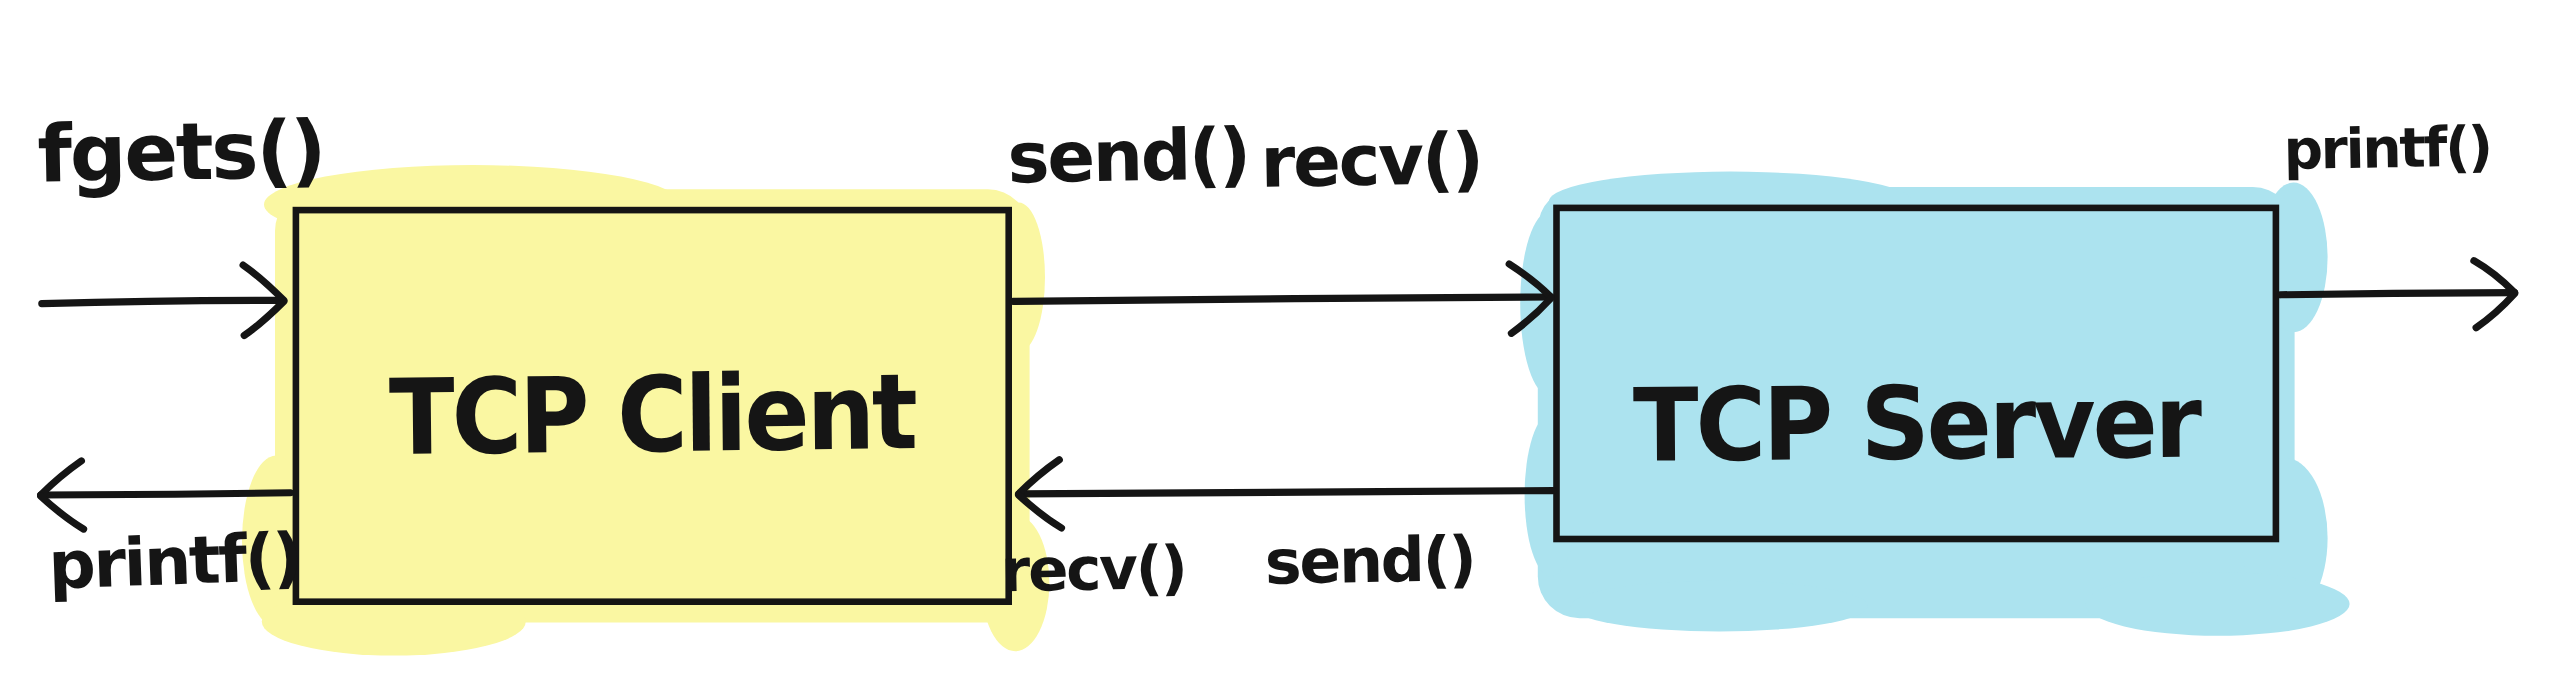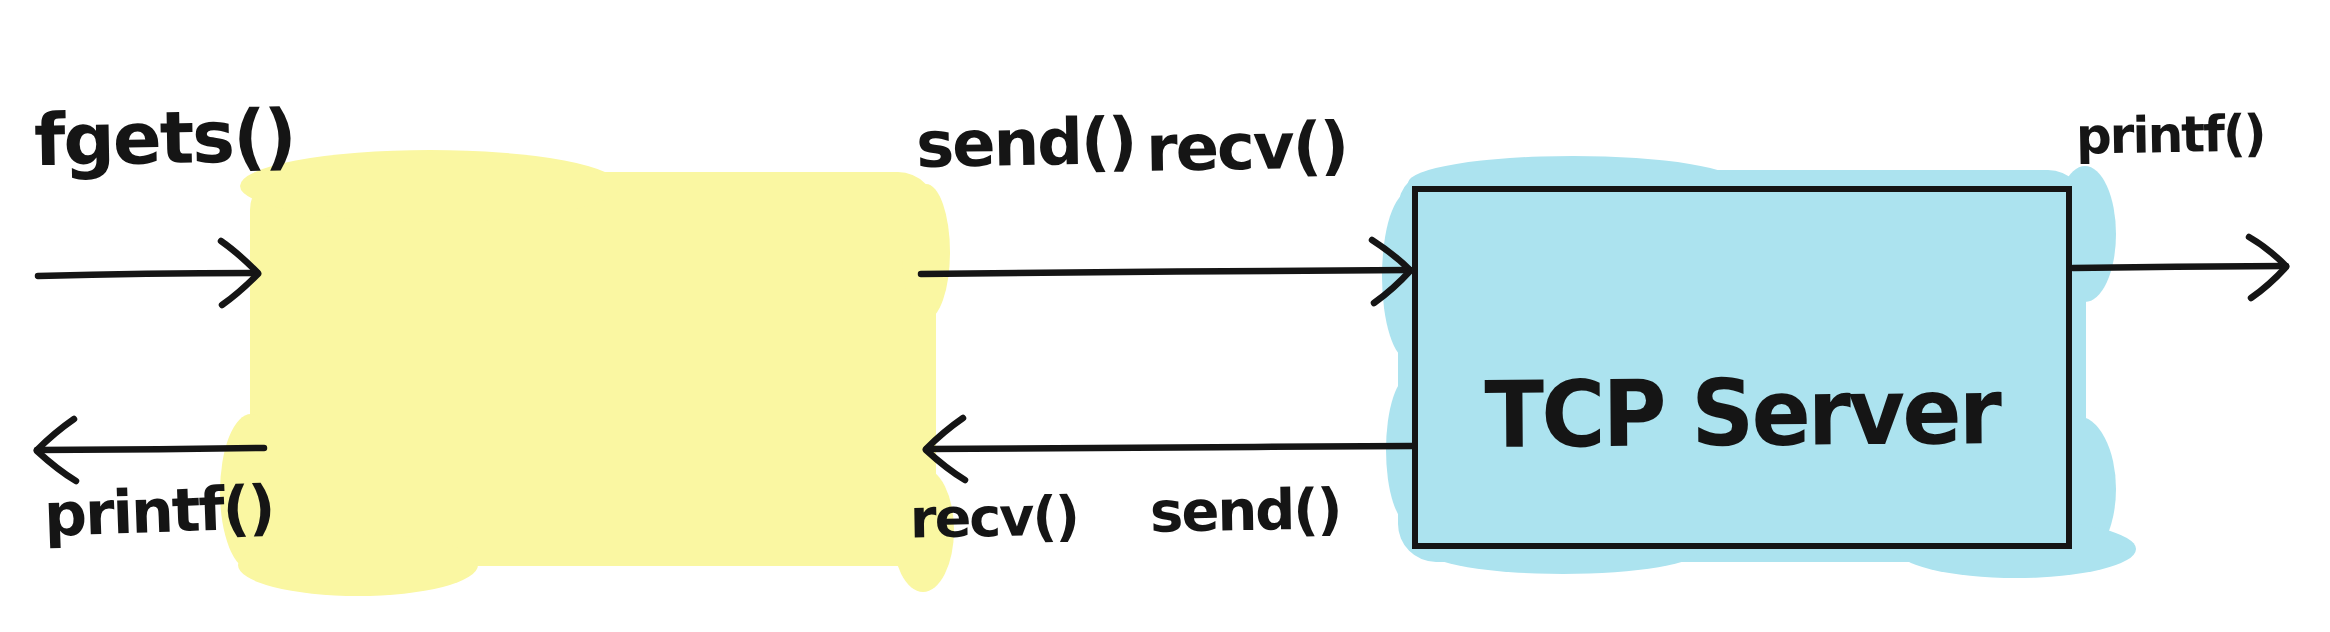--- a/index.html
+++ b/index.html
@@ -16,21 +16,21 @@
   .halo-server,.blob-server{background:var(--server_fill,#ace3ef);}
   .halo{border-radius:38px;}
   .blob{border-radius:50%;}
   .box{
     position:absolute;
     border:6px solid var(--ink,#151515);
     display:flex;align-items:center;justify-content:center;
     box-sizing:border-box;
   }
   .box-client{left:266px;top:188px;width:654px;height:362px;background:var(--client_fill,#faf7a2);}
-  .box-server{left:1412px;top:186px;width:660px;height:363px;background:var(--server_fill,#ace3ef);}
+  .box-server{left:1412px;top:186px;width:660px;height:307px;background:var(--server_fill,#ace3ef);}
   .box-label{
     font-size:95px;font-weight:700;letter-spacing:-3px;
     transform:scaleX(.92) rotate(-.6deg);
     white-space:nowrap;
   }
   .box-client .box-label{margin-top:18px;}
   .box-server .box-label{font-size:92px;margin-top:92px;transform:scaleX(.95) rotate(-.4deg);}
   .arrow-layer{position:absolute;left:0;top:0;}
   .arrow-layer path{stroke:var(--ink,#151515);stroke-width:6.5;fill:none;stroke-linecap:round;stroke-linejoin:round;}
   .fn-label{
@@ -59,20 +59,23 @@
 
   <div class="halo halo-server" style="left:1398px;top:170px;width:688px;height:392px;"></div>
   <div class="blob blob-server" style="left:1382px;top:192px;width:54px;height:168px;"></div>
   <div class="blob blob-server" style="left:1386px;top:376px;width:48px;height:148px;"></div>
   <div class="blob blob-server" style="left:1408px;top:156px;width:330px;height:54px;"></div>
   <div class="blob blob-server" style="left:2054px;top:166px;width:62px;height:136px;"></div>
   <div class="blob blob-server" style="left:2038px;top:416px;width:78px;height:146px;"></div>
   <div class="blob blob-server" style="left:1896px;top:520px;width:240px;height:58px;"></div>
   <div class="blob blob-server" style="left:1428px;top:528px;width:270px;height:46px;"></div>
 
+  <div class="box box-client">
+    <span class="box-label">TCP Client</span>
+  </div>
   <div class="box box-server">
     <span class="box-label">TCP Server</span>
   </div>
 
   <svg class="arrow-layer" width="2330" height="632" viewBox="0 0 2330 632">
     <g>
       <path d="M 38 276 C 110 274 190 273 257 273"></path>
       <path d="M 258 273 C 246 261 234 250 221 241"></path>
       <path d="M 258 274 C 247 285 235 296 222 305"></path>
     </g>

